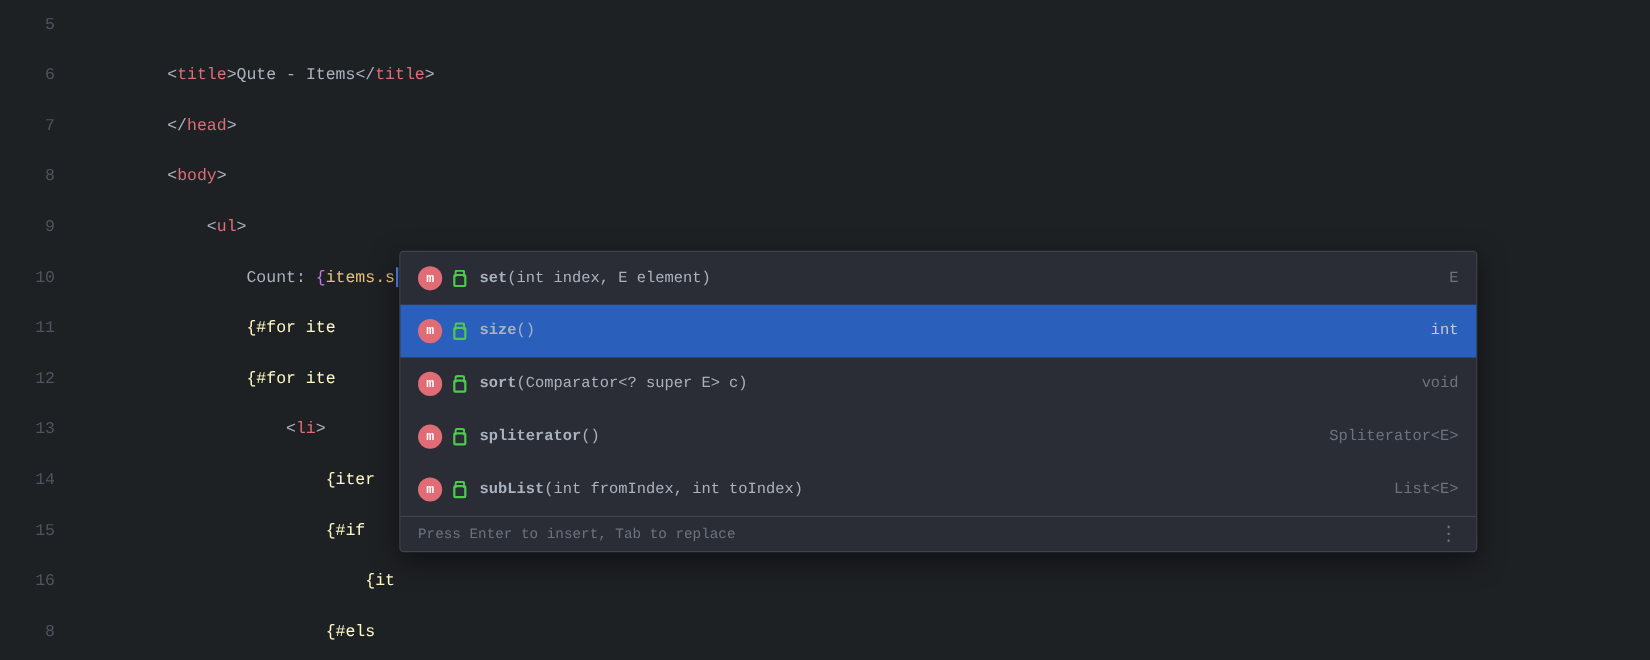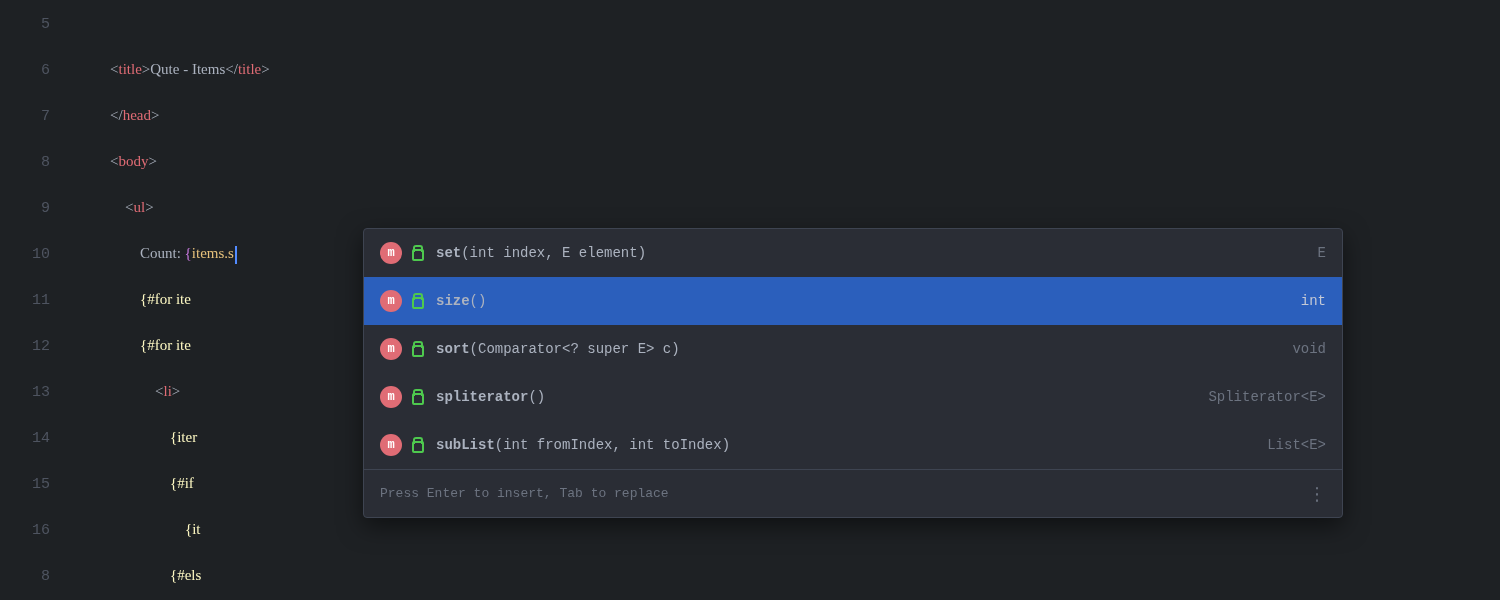--- a/index.html
+++ b/index.html
@@ -44,21 +44,20 @@
       color: #4e5460;
       font-size: 15px;
       user-select: none;
     }
 
     .line-content {
       flex: 1;
       white-space: pre;
       font-size: 15px;
       padding-left: 10px;
-      font-family: Liberation Serif, serif;
     }
 
     
     .tag { color: #e06c75; }
     .tag-bracket { color: #abb2bf; }
     .template-brace { color: #fef9c3; }
     .plain-text { color: #abb2bf; }
 
     .cursor {
       display: inline-block;
@@ -174,21 +173,21 @@
     }
 
     .autocomplete-footer {
       padding: 8px 16px;
       font-size: 13px;
       color: #6c7380;
       border-top: 1px solid #3e4451;
       display: flex;
       justify-content: space-between;
       align-items: center;
-      height: 48px;
+      height: 32px;
     }
 
     .scrollbar {
       position: absolute;
       right: 0;
       top: 0;
       width: 14px;
       height: calc(100% - 44px);
       background: transparent;
       display: flex;

